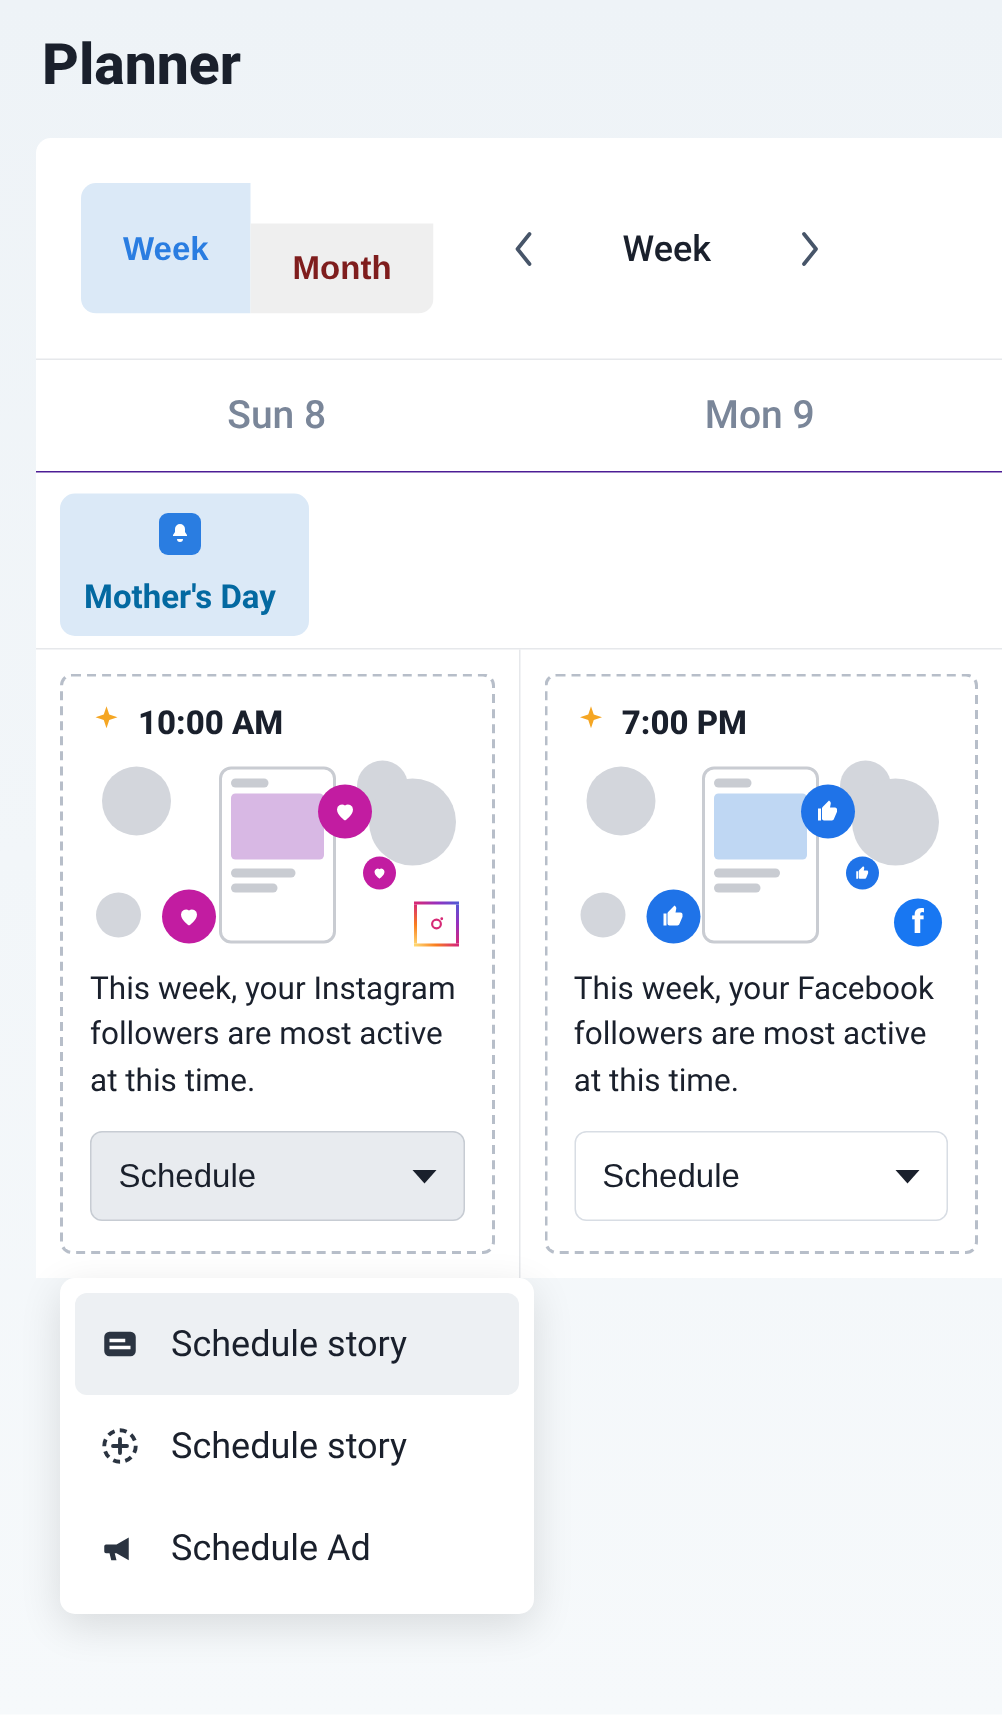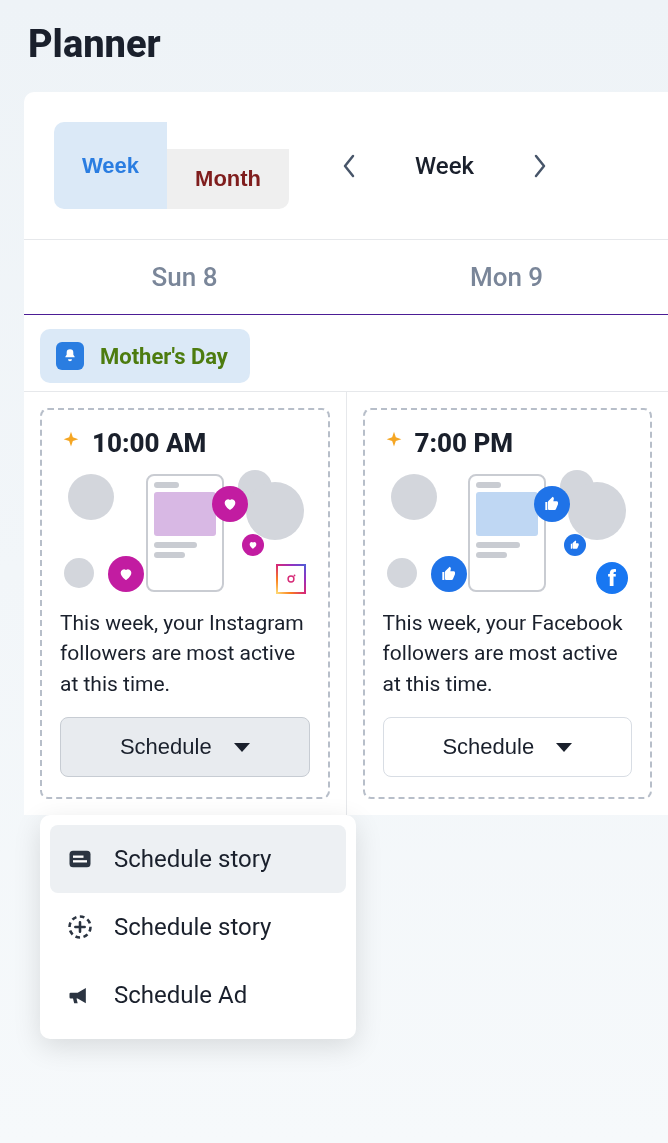--- a/index.html
+++ b/index.html
@@ -74,43 +74,44 @@
       padding: 14px 16px 8px 16px;
       border-bottom:1px solid #e6e8eb;
     }
     .event-chip {
       display:inline-flex;
       align-items:center;
       gap:16px;
       background:#dbe9f7;
       border-radius:10px;
       padding:13px 22px 13px 16px;
-      color:#4d7c0f;
+      color:#0369a1;
       font-weight:700;
       font-size:22px;
+      flex-direction:column;
     }
     .event-icon {
       width:28px; height:28px; border-radius:6px;
       background:#2a7de1;
       display:flex; align-items:center; justify-content:center;
     }
     .cards-row {
       display:flex;
       gap:0;
     }
     .day-col { flex:1; padding:16px; border-right:1px solid #e6e8eb; position:relative; }
     .day-col:last-child { border-right:none; }
     .card {
       border:2px dashed #b7bec9;
       border-radius:8px;
       padding:18px 18px 20px 18px;
       background:#fff;
     }
     .card-time-row { display:flex; align-items:center; gap:10px; margin-bottom:10px; }
-    .card-time { font-size:26px; font-weight:800; color:#1a202c; }
+    .card-time { font-size:22px; font-weight:800; color:#1a202c; }
     .illus { height:130px; display:flex; align-items:center; justify-content:center; position:relative; }
     .bubble { position:absolute; border-radius:50%; background:#d3d6dc; }
     .phone {
       width:78px; height:118px; background:#fff; border:2px solid #c9ccd2; border-radius:8px;
       position:relative; z-index:2; padding:6px;
     }
     .phone-bar { height:6px; background:#c9ccd2; border-radius:3px; margin-bottom:4px; }
     .phone-img-ig { height:44px; background:#d8b8e4; border-radius:3px; margin-bottom:6px; }
     .phone-img-fb { height:44px; background:#bfd7f3; border-radius:3px; margin-bottom:6px; }
     .like-badge { position:absolute; width:36px; height:36px; border-radius:50%; display:flex; align-items:center; justify-content:center; z-index:3; }
@@ -131,21 +132,21 @@
     .card-text { font-size:21px; color:#1a202c; line-height:1.45; margin:10px 0 18px 0; }
     .sched-btn {
       width:100%;
       border:1px solid #d8dde4;
       background:#fff;
       border-radius:8px;
       padding:16px 18px;
       font-size:22px;
       font-weight:500;
       color:#1a202c;
-      display:flex; align-items:center; justify-content:center; gap:22px;
+      display:flex; align-items:center; justify-content:space-between; gap:22px;
       cursor:pointer;
     }
     .sched-btn.open { background:#e8ebef; border-color:#c7ccd3; }
     .caret-down { width:0; height:0; border-left:8px solid transparent; border-right:8px solid transparent; border-top:9px solid #1a202c; }
     .dropdown {
       position:absolute;
       left:16px; right:-10px; top:100%;
       margin-top:0;
       background:#fff;
       border-radius:10px;

